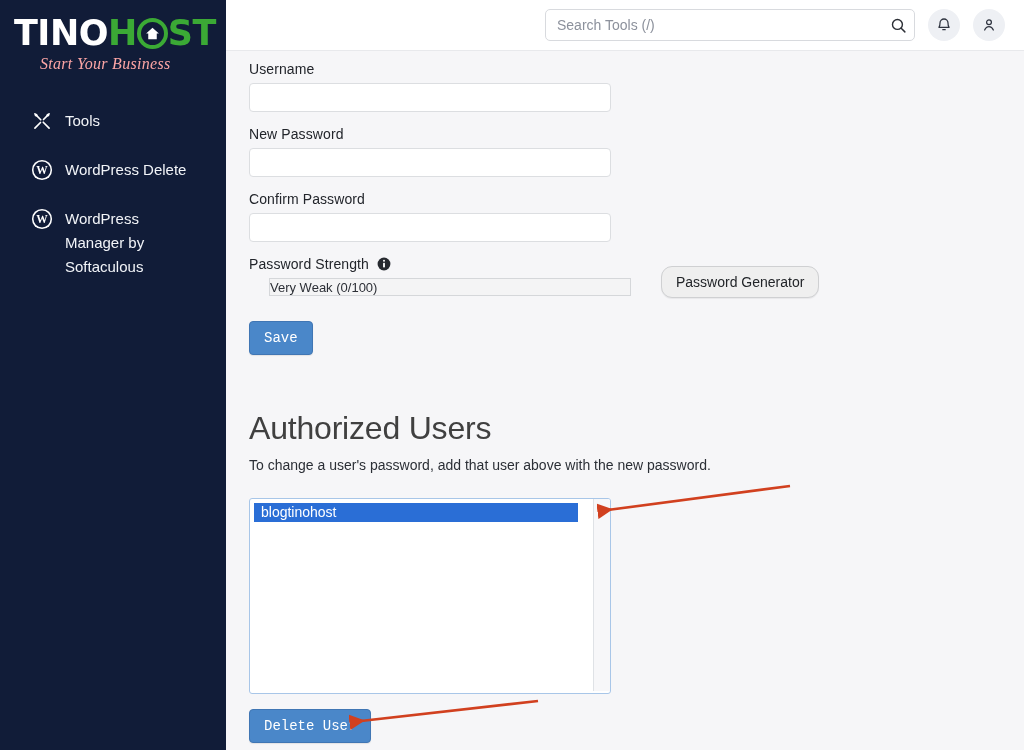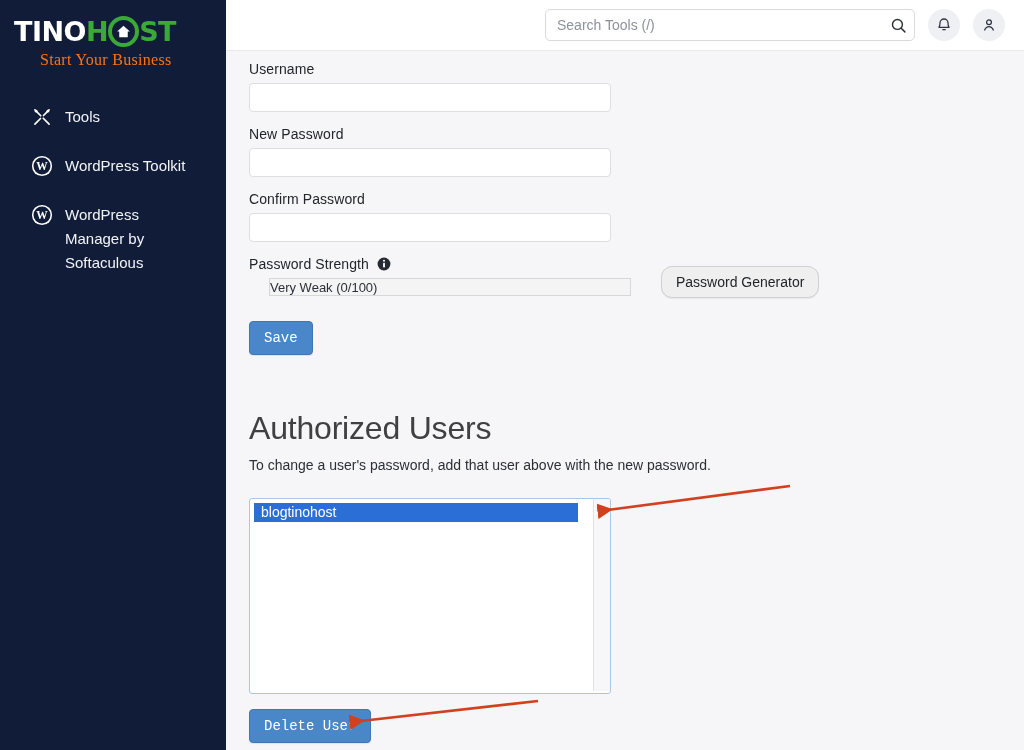--- a/index.html
+++ b/index.html
@@ -30,43 +30,44 @@
     overflow: hidden;
   }
 
   .logo-block {
     padding: 16px 0 0 14px;
   }
   .logo-wordmark {
     display: flex;
     align-items: center;
     font-weight: 700;
-    font-size: 27px;
+    font-size: 35px;
     letter-spacing: -0.5px;
     line-height: 1;
     font-family: "DejaVu Sans", sans-serif;
   }
   .logo-tino { color: #ffffff; }
   .logo-h { color: #3ba935; }
   .logo-o-icon {
     position: relative;
     width: 31px;
     height: 31px;
     border-radius: 50%;
     border: 4px solid #3ba935;
     display: inline-flex;
     align-items: center;
     justify-content: center;
     margin: 0 0px;
   }
   .logo-o-icon svg { display:block; }
   .logo-st { color: #3ba935; }
   .logo-tagline {
-    color: #f97316;
+    color: #fca5a5;
     font-family: "Liberation Serif", serif;
+    font-style: italic;
     font-size: 16px;
     margin-top: 4px;
     padding-left: 26px;
     letter-spacing: 0.3px;
   }
 
   .nav {
     margin-top: 36px;
   }
   .nav-item {
@@ -340,21 +341,21 @@
       </a>
 
       <a class="nav-item">
         <span class="nav-icon">
           <svg width="22" height="22" viewBox="0 0 24 24">
             <circle cx="12" cy="12" r="11" fill="#ffffff"></circle>
             <circle cx="12" cy="12" r="9.3" fill="#111c38"></circle>
             <text x="12" y="16.8" font-size="12.5" font-weight="700" text-anchor="middle" fill="#ffffff" font-family="Liberation Serif, serif">W</text>
           </svg>
         </span>
-        <span class="nav-label">WordPress Toolkit</span>
+        <span class="nav-label">WordPress Delete</span>
       </a>
 
       <a class="nav-item">
         <span class="nav-icon">
           <svg width="22" height="22" viewBox="0 0 24 24">
             <circle cx="12" cy="12" r="11" fill="#ffffff"></circle>
             <circle cx="12" cy="12" r="9.3" fill="#111c38"></circle>
             <text x="12" y="16.8" font-size="12.5" font-weight="700" text-anchor="middle" fill="#ffffff" font-family="Liberation Serif, serif">W</text>
           </svg>
         </span>

